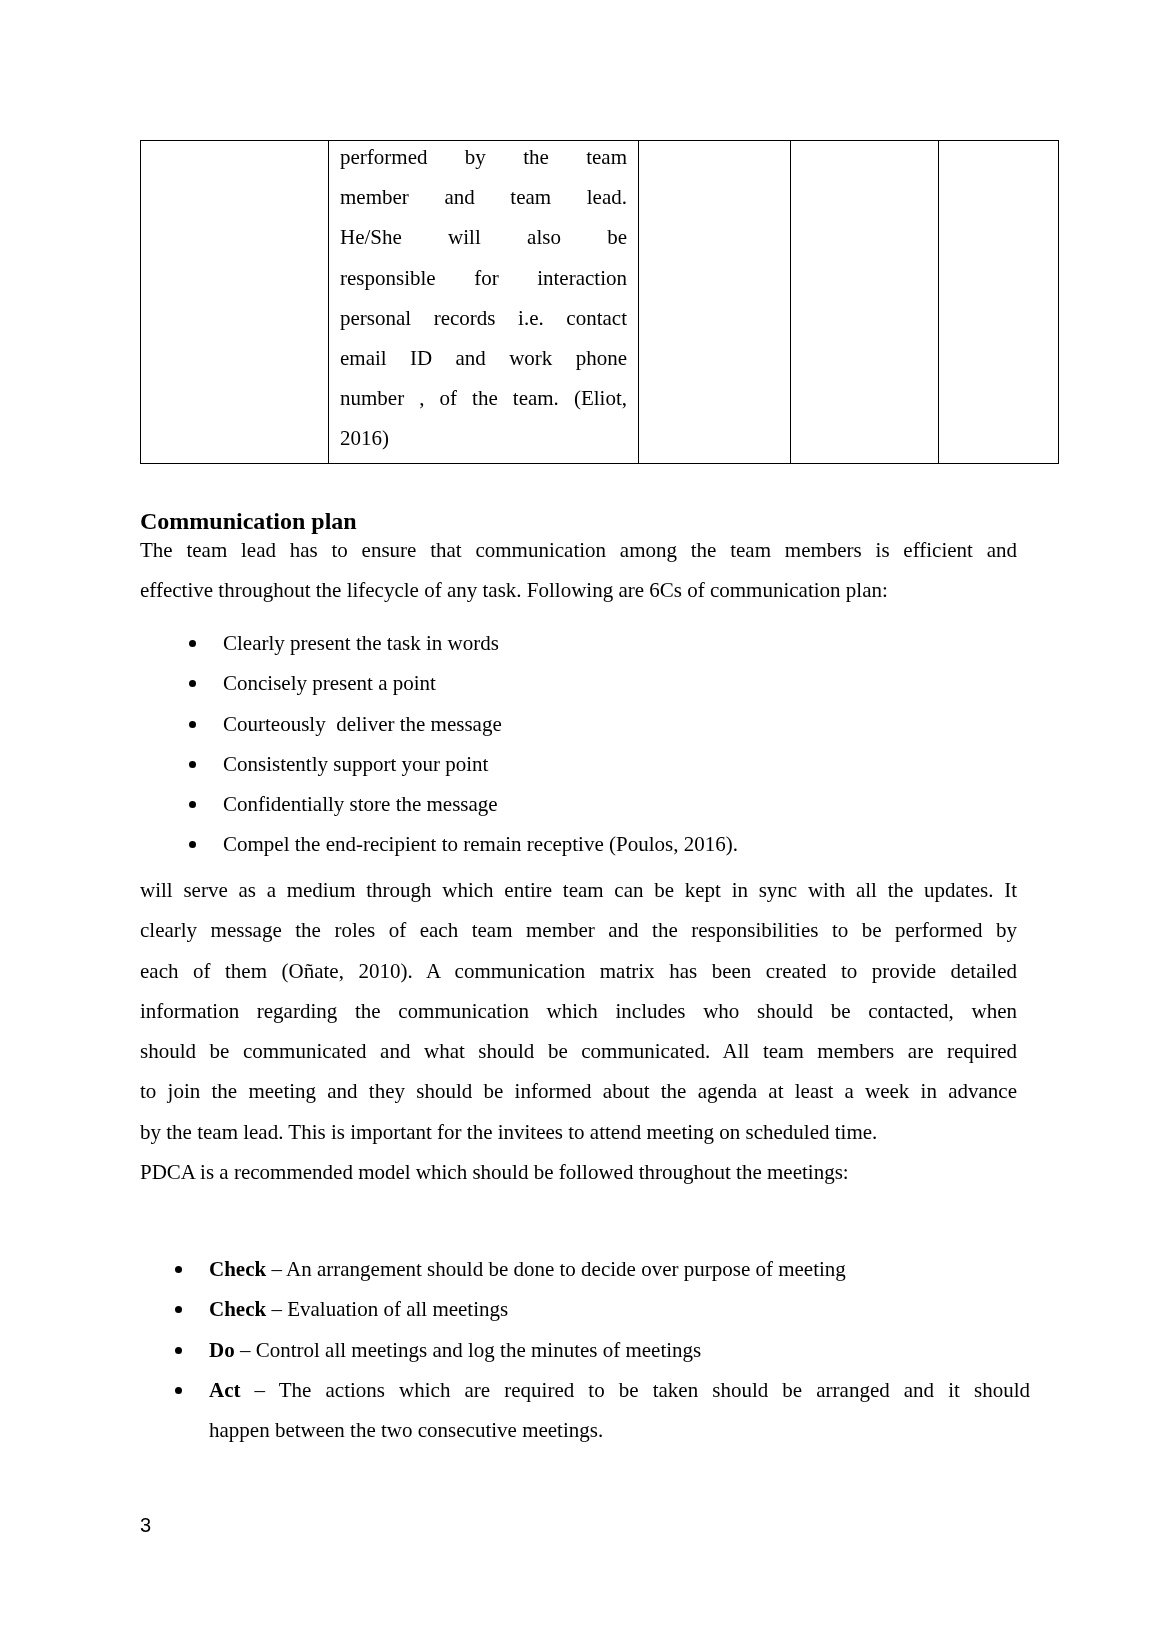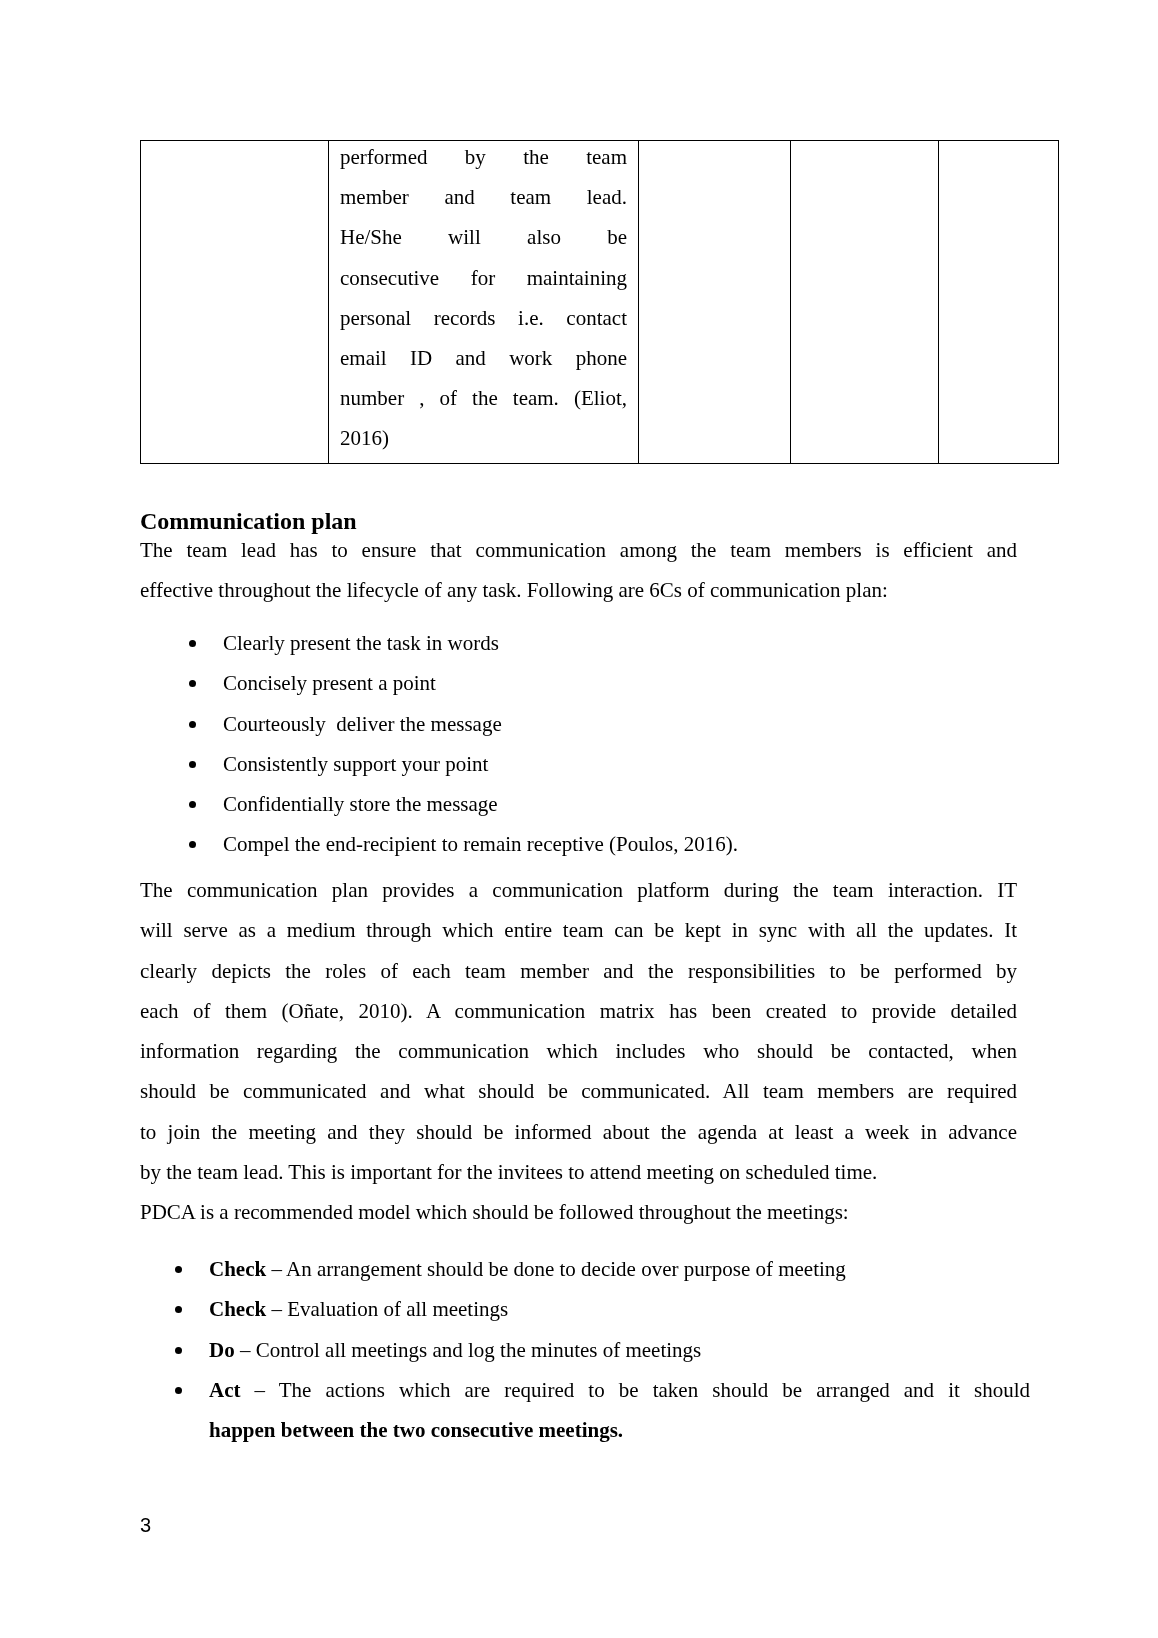--- a/index.html
+++ b/index.html
@@ -28,21 +28,21 @@
 
     .list1 { left: 140px; top: 610px; width: 880px; }
     .list1 .bullet { left: 36px; }
     .list1 .txt { position: absolute; left: 70px; }
 
     .list2 { left: 140px; top: 1236px; width: 877px; }
     .list2 .bullet { left: 22px; }
     .list2 .txt { position: absolute; left: 56px; right: 0; }
     .list2 li.two { height: 80.6px; }
     .list2 .txt .ln { display: block; text-align: justify; text-align-last: justify; }
-    .list2 .txt .ln.last { text-align-last: left; font-weight: bold; }
+    .list2 .txt .ln.last { text-align-last: left; }
 
     .pagenum { position: absolute; left: 140px; top: 1514px; font-family: "Liberation Sans", sans-serif;
                font-size: 20px; }
   </style>
 </head>
 <body>
 
 <div class="page">
 
   <table class="tbl">
@@ -54,21 +54,21 @@
         <col style="width:120px">
     </colgroup>
     <tbody>
         <tr>
       <td></td>
       <td>
         <div class="cell-text">
           <span class="ln">performed by the team</span>
           <span class="ln">member and team lead.</span>
           <span class="ln">He/She will also be</span>
-          <span class="ln">consecutive for maintaining</span>
+          <span class="ln">responsible for interaction</span>
           <span class="ln">personal records i.e. contact</span>
           <span class="ln">email ID and work phone</span>
           <span class="ln">number , of the team. (Eliot,</span>
           <span class="ln last">2016)</span>
         </div>
       </td>
       <td></td>
       <td></td>
       <td></td>
     </tr>
@@ -103,23 +103,22 @@
         <span class="bullet"></span>
         <span class="txt">Confidentially store the message</span>
       </li>
     <li>
         <span class="bullet"></span>
         <span class="txt">Compel the end-recipient to remain receptive (Poulos, 2016).</span>
       </li>
   </ul>
 
   <div class="para" style="top:870px">
-    <span class="ln">The communication plan provides a communication platform during the team interaction. IT</span>
     <span class="ln">will serve as a medium through which entire team can be kept in sync with all the updates. It</span>
-    <span class="ln">clearly depicts the roles of each team member and the responsibilities to be performed by</span>
+    <span class="ln">clearly message the roles of each team member and the responsibilities to be performed by</span>
     <span class="ln">each of them (Oñate, 2010). A communication matrix has been created to provide detailed</span>
     <span class="ln">information regarding the communication which includes who should be contacted, when</span>
     <span class="ln">should be communicated and what should be communicated. All team members are required</span>
     <span class="ln">to join the meeting and they should be informed about the agenda at least a week in advance</span>
     <span class="ln last">by the team lead. This is important for the invitees to attend meeting on scheduled time.</span>
     <span class="ln last">PDCA is a recommended model which should be followed throughout the meetings:</span>
   </div>
 
   <ul class="list list2">
     <li>

